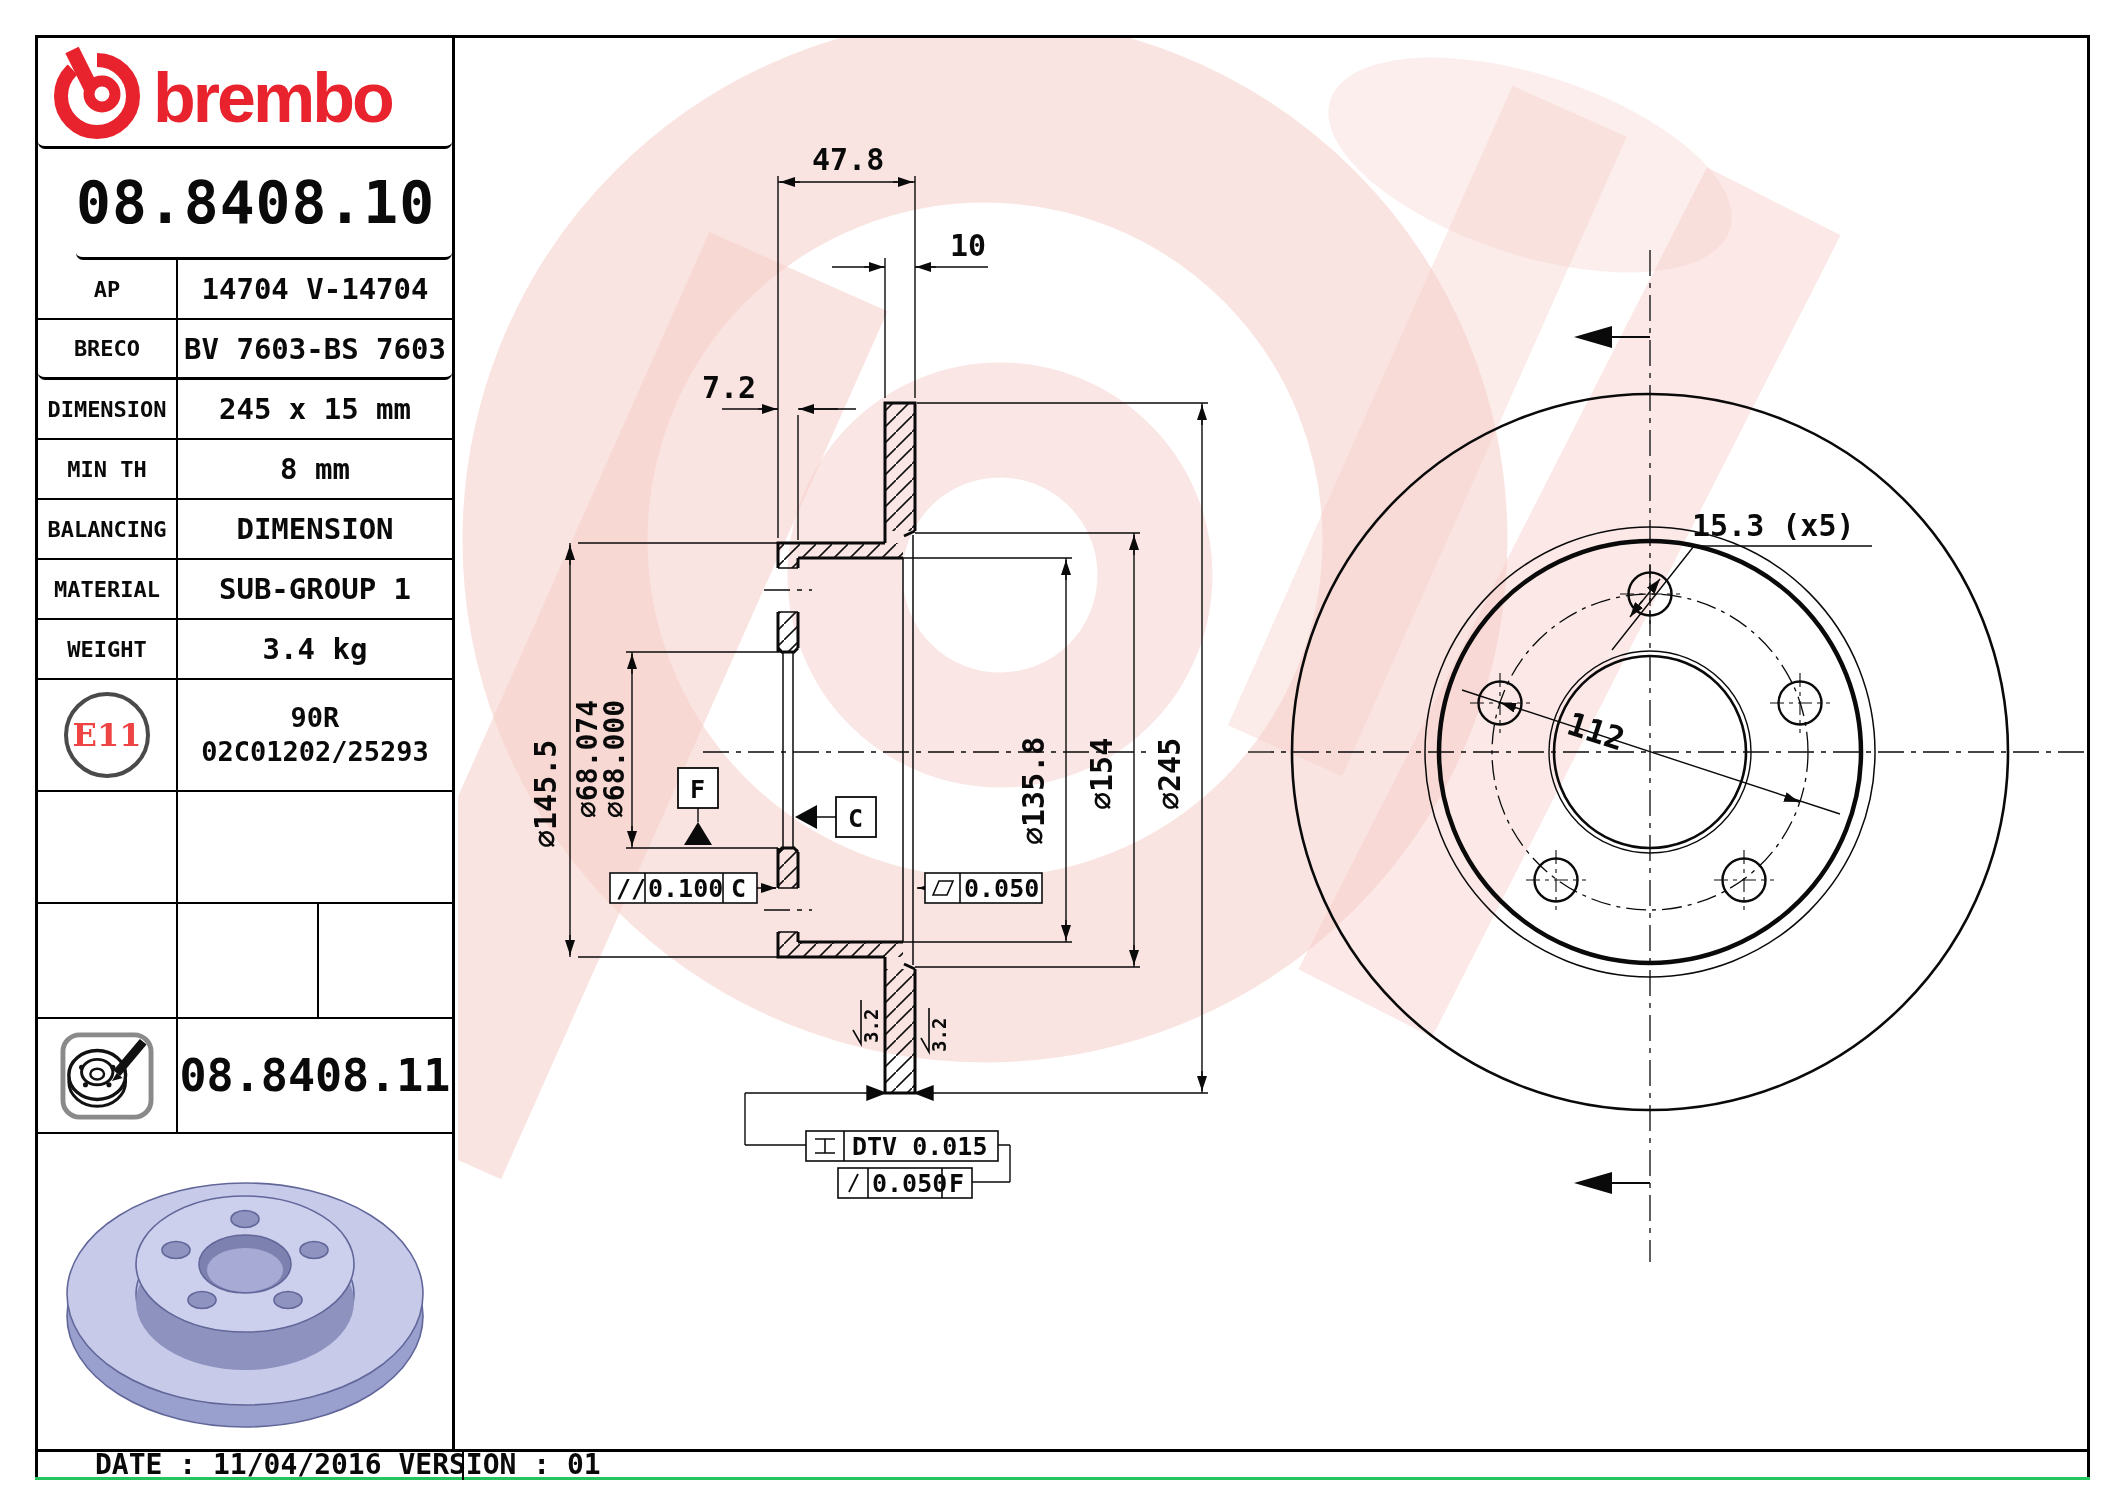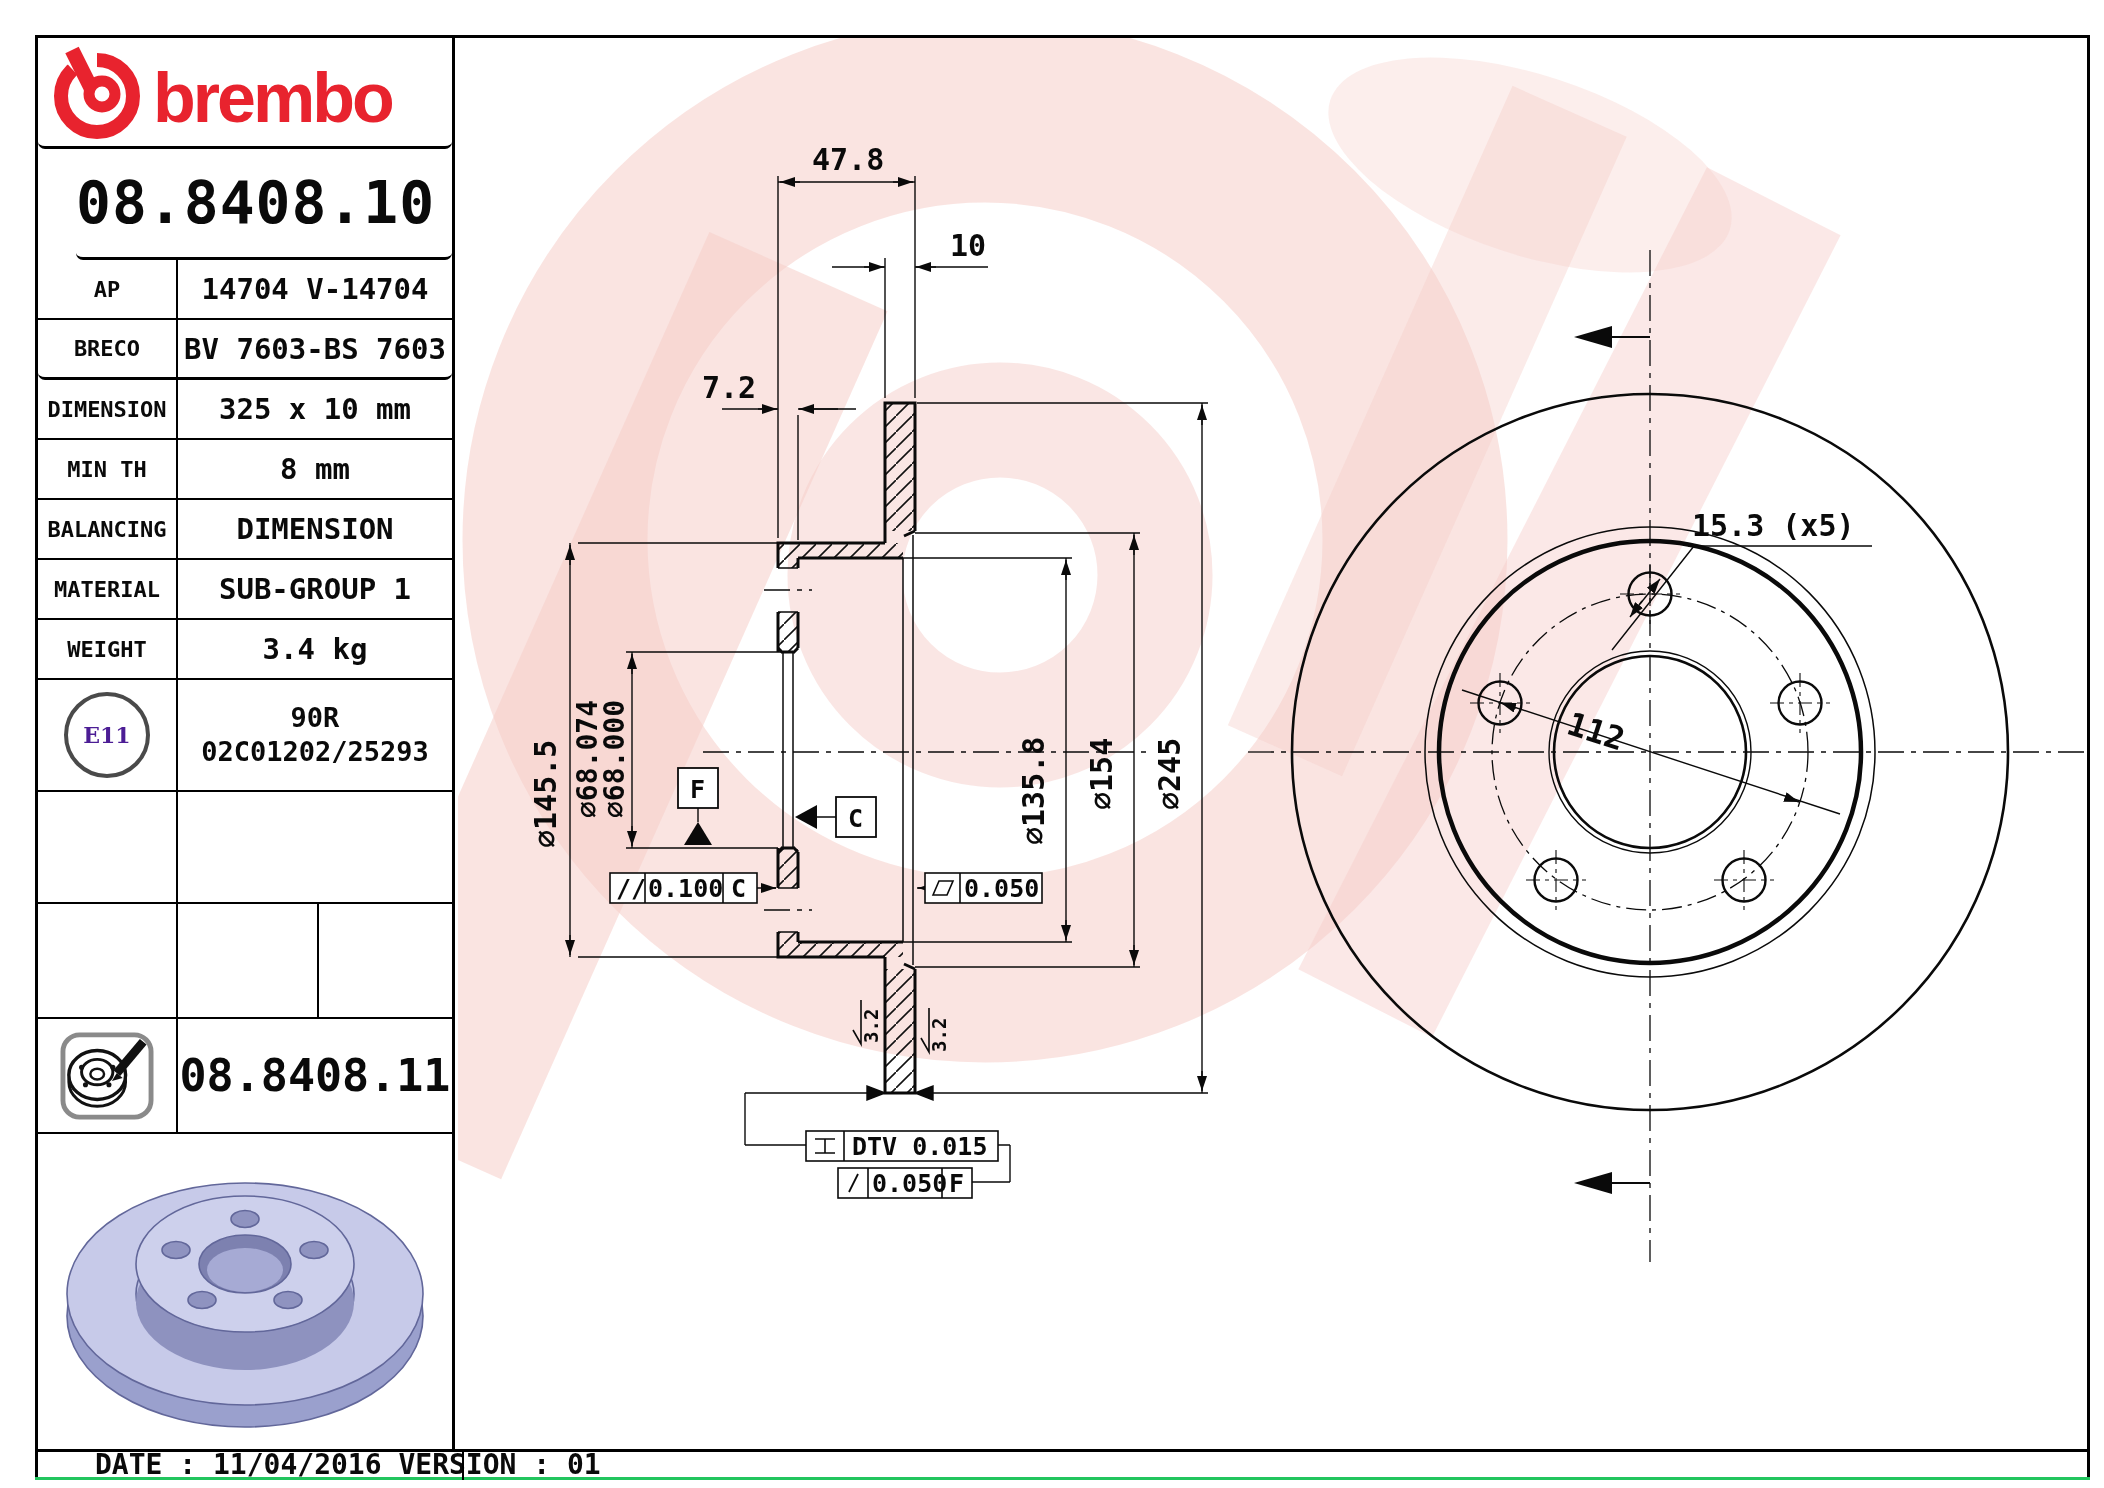--- a/index.html
+++ b/index.html
@@ -18,21 +18,21 @@
           font-size:58px;font-weight:700;letter-spacing:1px;margin-left:38px;}
   .spec{height:60px;}
   .lbl{width:140px;border-right:2px solid #000;display:flex;align-items:center;justify-content:center;
        font-size:22px;font-weight:700;box-sizing:border-box;text-align:center;}
   .val{flex:1;display:flex;align-items:center;justify-content:center;
        font-size:29px;font-weight:700;white-space:pre;}
   .e11-row{height:112px;}
   .e11-cell{width:140px;border-right:2px solid #000;display:flex;align-items:center;justify-content:center;box-sizing:border-box;}
   .e11-circle{width:78px;height:78px;border:4px solid #4a4a4a;border-radius:50%;
               display:flex;align-items:center;justify-content:center;
-              font-family:"DejaVu Serif", serif;font-weight:700;font-size:22px;color:#4c1d95;}
+              font-family:"DejaVu Serif", serif;font-weight:700;font-size:32px;color:#ef4444;}
   .e11-val{flex:1;display:flex;flex-direction:column;align-items:center;justify-content:center;
            font-size:27px;font-weight:700;line-height:34px;text-align:center;}
   .empty1{height:112px;}
   .empty2{height:115px;}
   .cell-b{width:141px;border-right:2px solid #000;box-sizing:border-box;}
   .cell-c{flex:1;}
   .icon-row{height:115px;}
   .icon-cell{width:140px;border-right:2px solid #000;display:flex;align-items:center;justify-content:center;box-sizing:border-box;}
   .pn2{flex:1;display:flex;align-items:center;justify-content:center;font-size:45px;font-weight:700;}
   .image-row{flex:1;}
@@ -71,21 +71,21 @@
   <div class="row spec">
     <div class="lbl">AP</div>
     <div class="val">14704 V-14704</div>
   </div>
   <div class="row spec thick">
     <div class="lbl">BRECO</div>
     <div class="val">BV 7603-BS 7603</div>
   </div>
   <div class="row spec">
     <div class="lbl">DIMENSION</div>
-    <div class="val">325 x 10 mm</div>
+    <div class="val">245 x 15 mm</div>
   </div>
   <div class="row spec">
     <div class="lbl">MIN TH</div>
     <div class="val">8 mm</div>
   </div>
   <div class="row spec">
     <div class="lbl">BALANCING</div>
     <div class="val">DIMENSION</div>
   </div>
   <div class="row spec">

